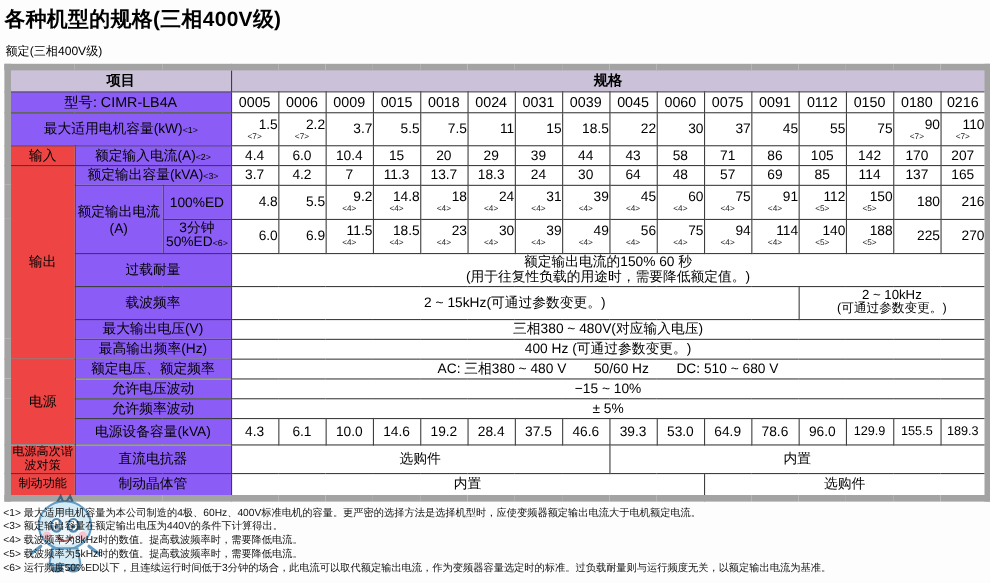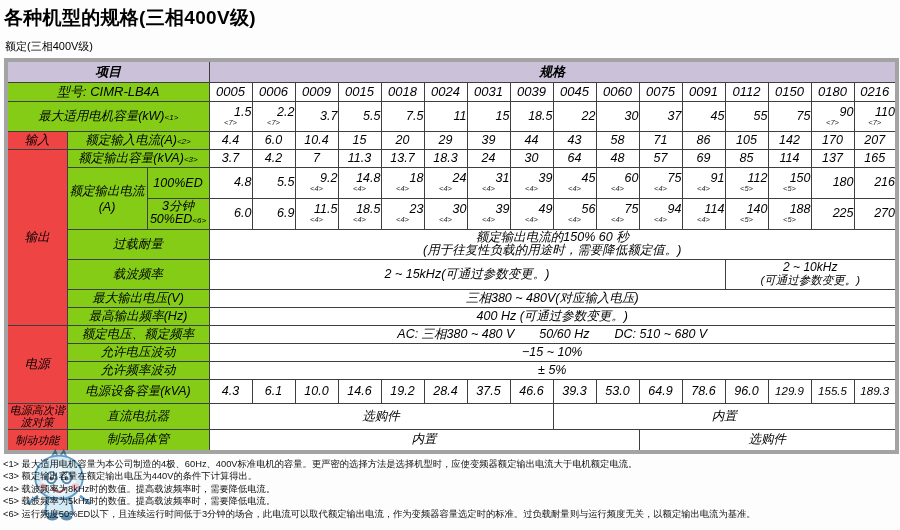--- a/index.html
+++ b/index.html
@@ -3,24 +3,24 @@
 <meta charset="utf-8">
 <style>
   html,body{margin:0;padding:0;}
   body{
     width:900px;height:530px;background:#fdfdfd;color:#000;
     font-family:"Liberation Sans","DejaVu Sans",sans-serif;
     position:relative;overflow:hidden;
   }
   .title{font-size:19px;font-weight:bold;padding:5px 0 0 4px;letter-spacing:.3px;}
   .subtitle{font-size:11px;padding:8px 0 4px 5px;}
-  table.spec{border-collapse:collapse;table-layout:fixed;margin-left:4px;width:893px;border:4px solid #a3a3a3;font-style:italic;}
+  table.spec{border-collapse:collapse;table-layout:fixed;margin-left:4px;width:893px;border:6px solid #a3a3a3;}
   table.spec td{border:1px solid #3f3f3f;text-align:center;vertical-align:middle;padding:0;overflow:hidden;}
   .hd{background:#cbc2da;font-weight:bold;font-size:13px;}
-  .lb{background:#84cc16;font-size:12.5px;}
+  .lb{background:#8b5cf6;font-size:12.5px;}
   .gp{background:#ef4444;font-size:12.5px;}
   .sm{font-size:11px;line-height:12px;}
   .c{font-size:12.5px;background:#fff;}
   .md{font-size:13px;}
   .vl{display:block;line-height:13px;text-align:right;}
   .nt{display:block;line-height:8px;font-size:7.5px;color:#222;}
   .blk{display:block;line-height:13.5px;}
   .ref{font-size:8px;}
   .fns{margin:4px 0 0 3px;position:relative;z-index:1;}
   .fn{font-size:9.3px;line-height:12.4px;white-space:nowrap;color:#111;}

